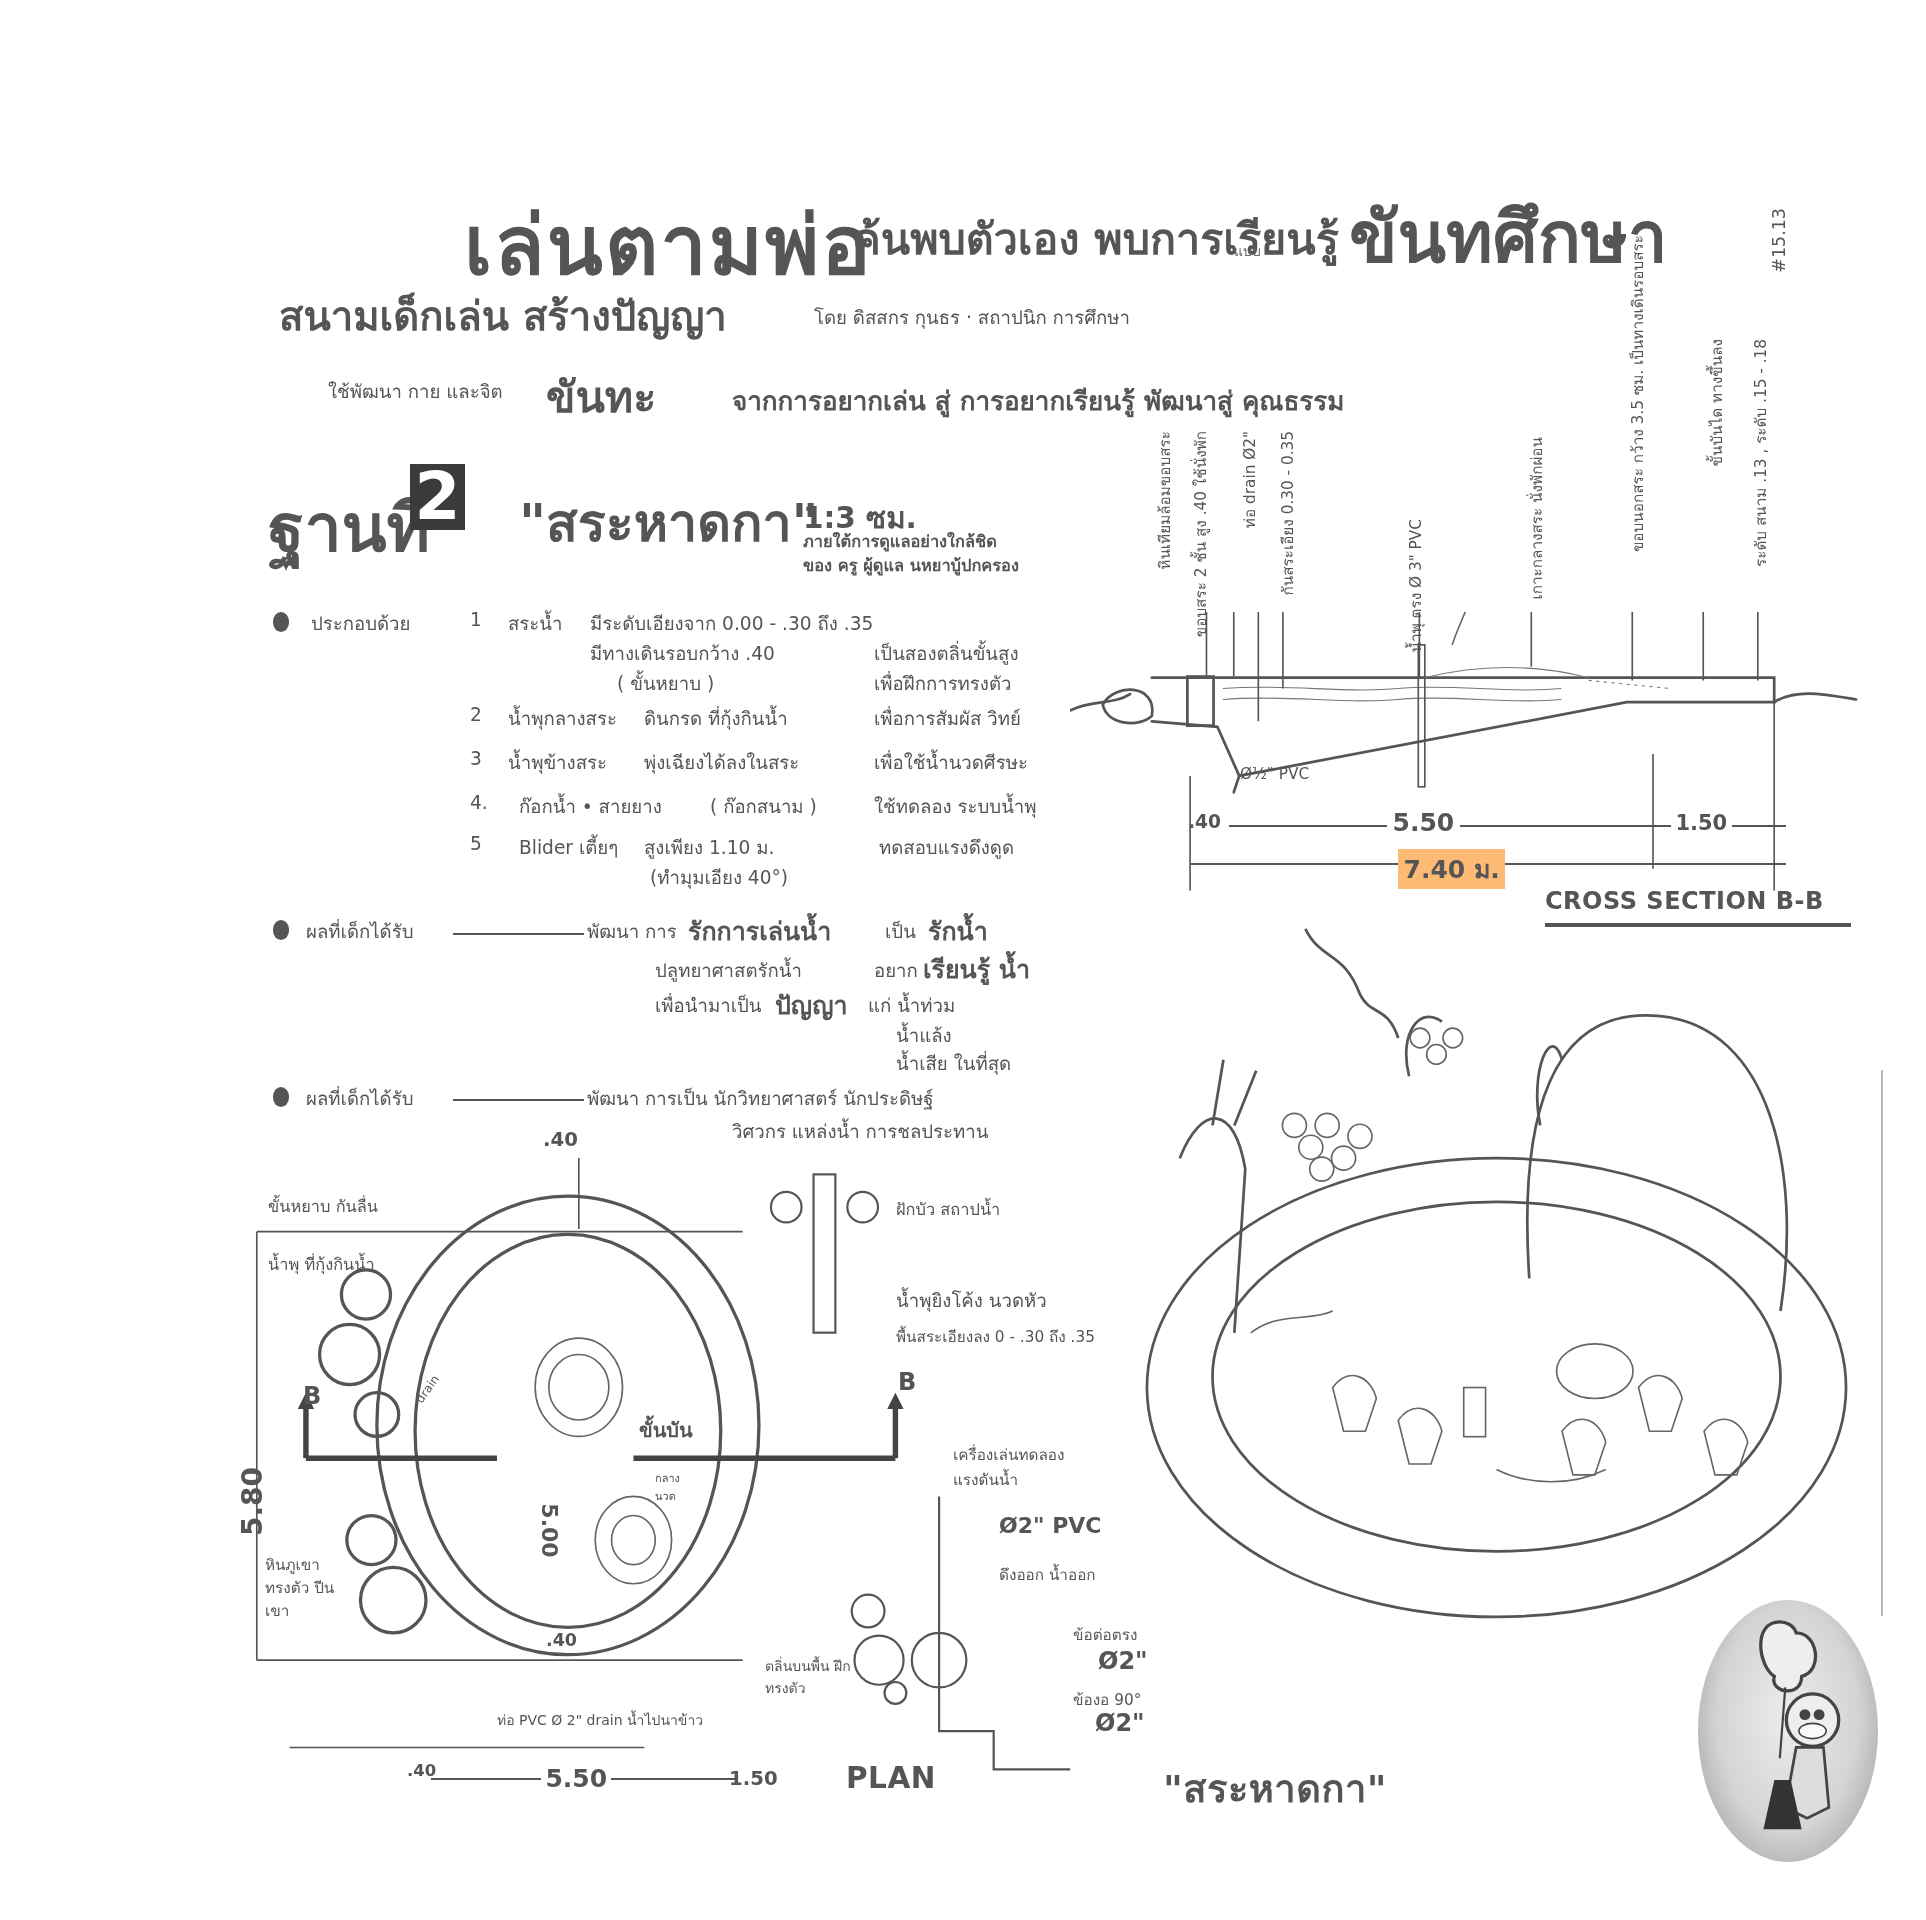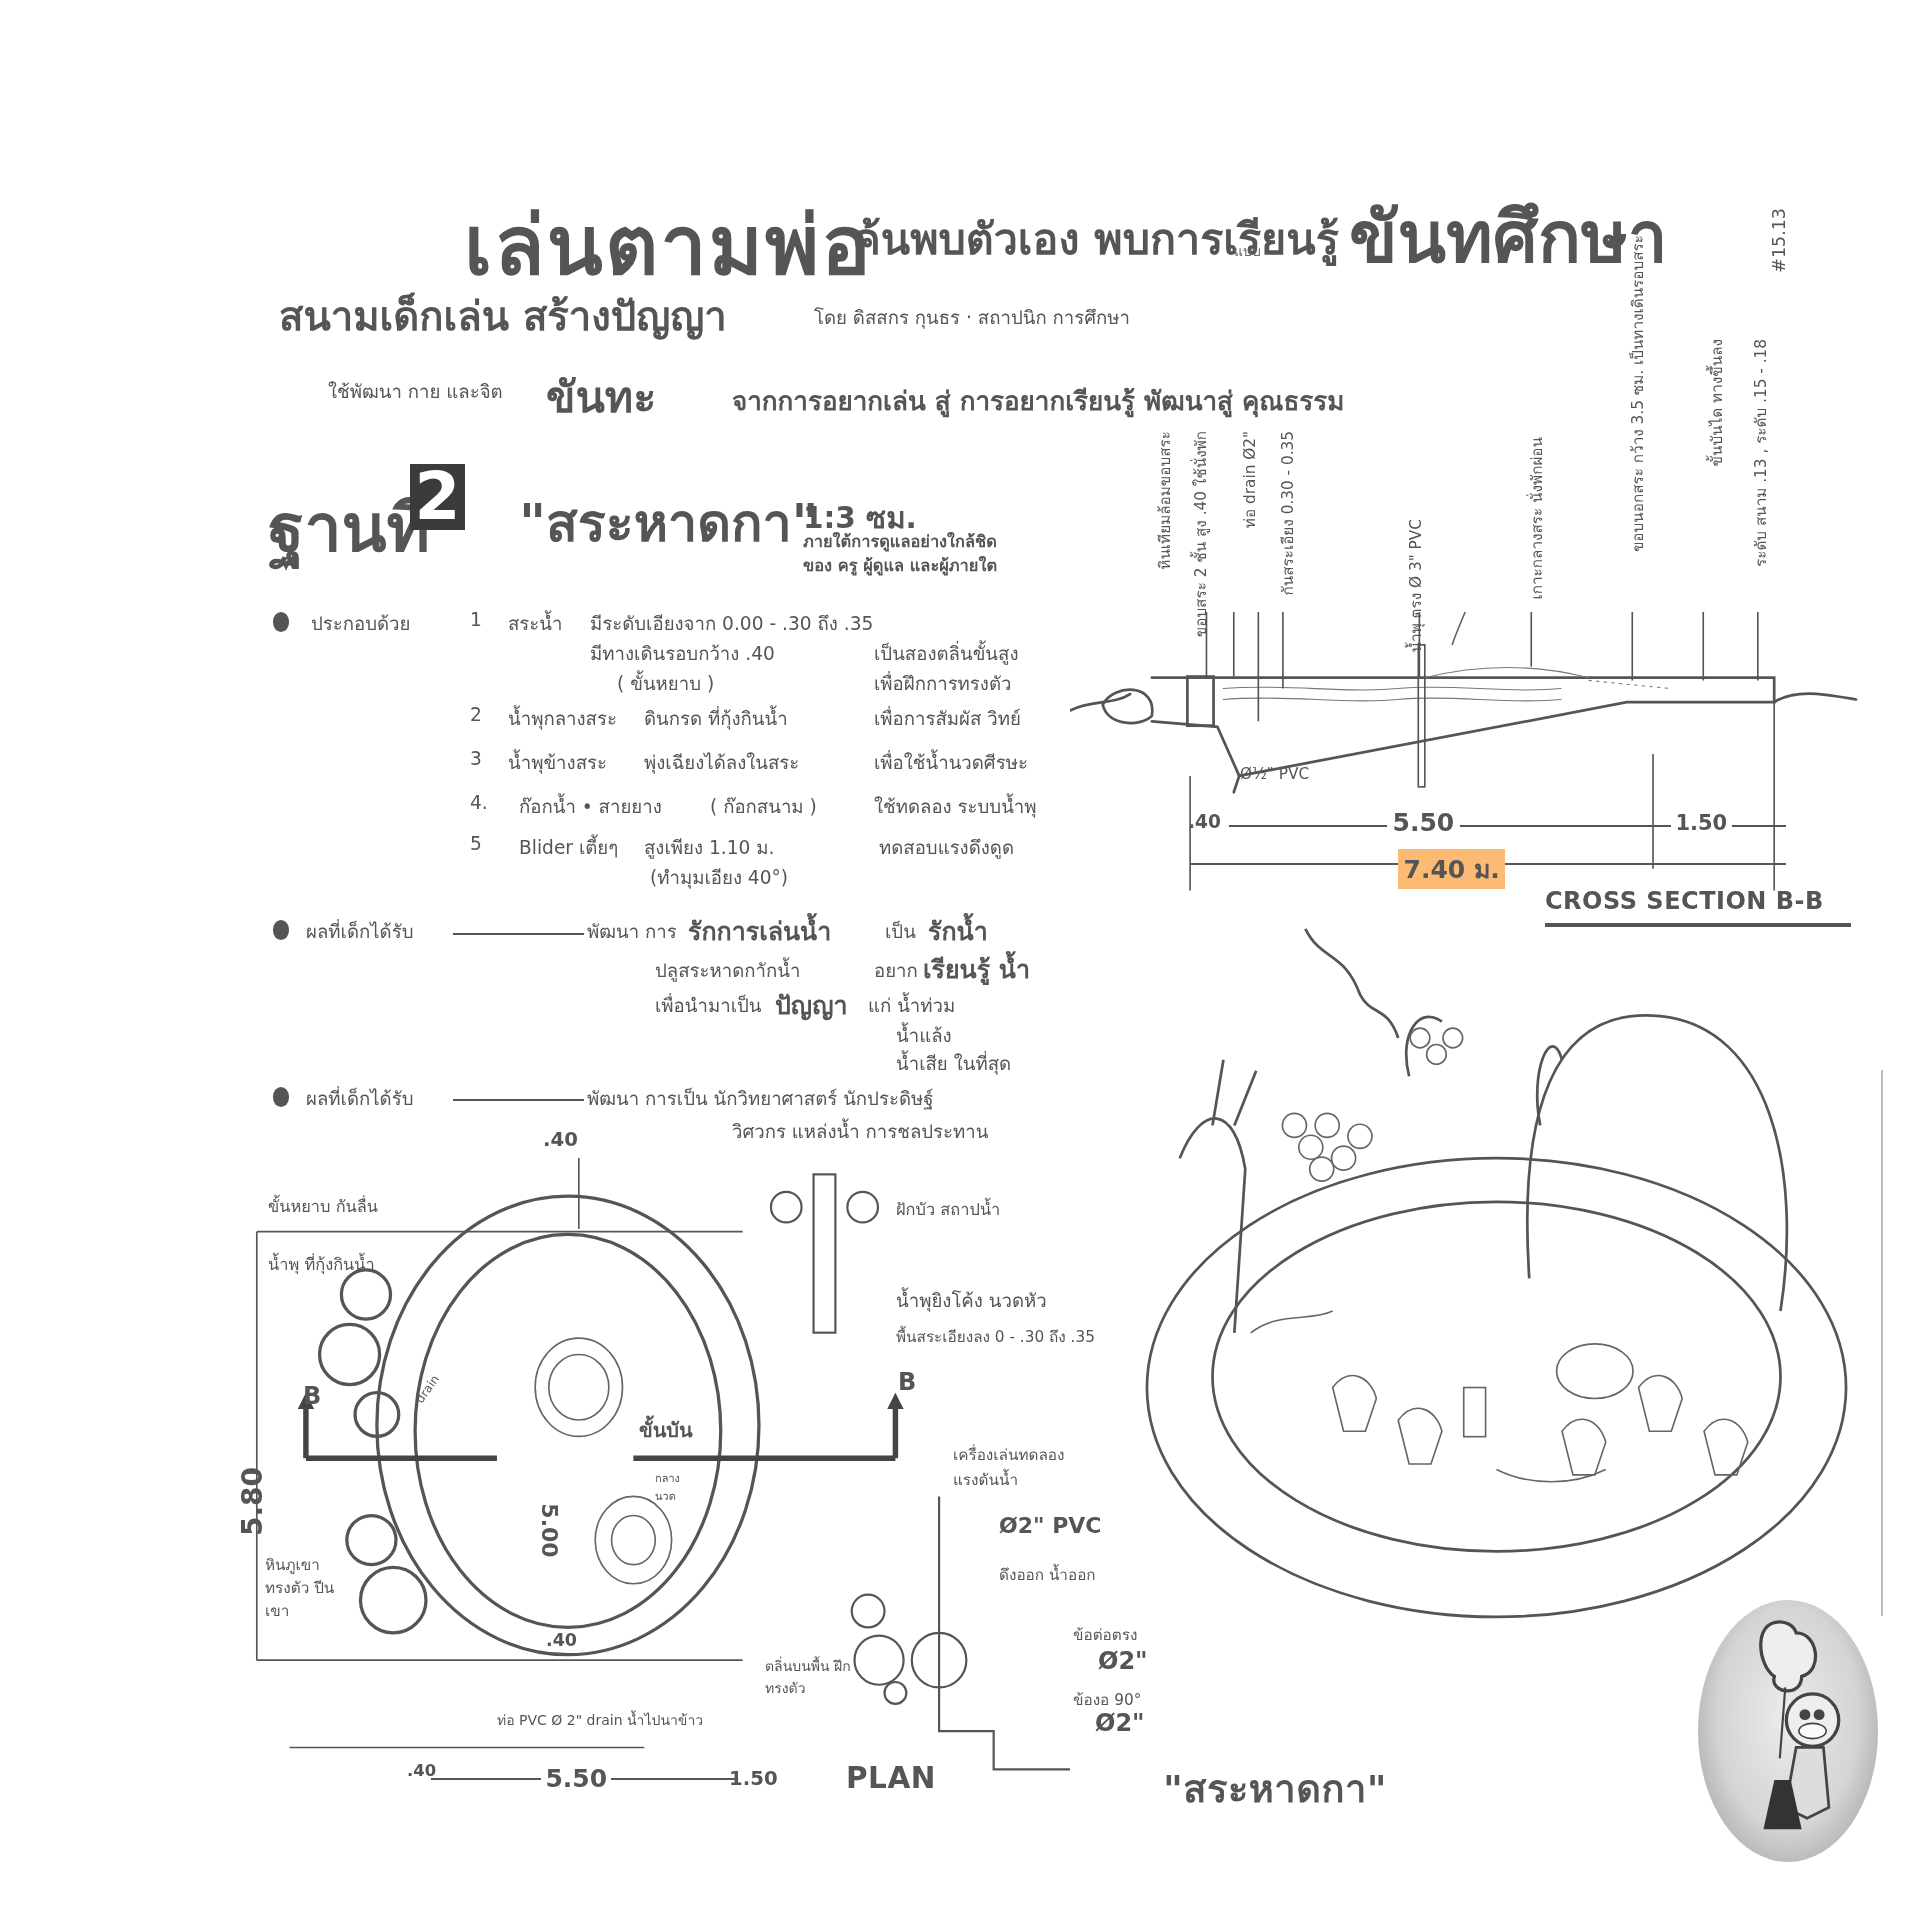--- a/index.html
+++ b/index.html
@@ -45,21 +45,21 @@
 <div class="abs line3">ใช้พัฒนา กาย และจิต</div>
 <div class="abs line3-big">ขันทะ</div>
 <div class="abs line3-rest">จากการอยากเล่น สู่ การอยากเรียนรู้ พัฒนาสู่ คุณธรรม</div>
 
 <div class="abs station">ฐานที่</div>
 <div class="abs station-num">2</div>
 <div class="abs station-name">"สระหาดกา"</div>
 <div class="abs scale">1:3 ซม.</div>
 <div class="abs scale-note">
   <div>ภายใต้การดูแลอย่างใกล้ชิด</div>
-  <div>ของ ครู ผู้ดูแล และผู้ภายใต</div>
+  <div>ของ ครู ผู้ดูแล นหยาบู้ปกครอง</div>
 </div>
 
 <div class="abs bullet" style="left:273px;top:612px;"></div>
 <div class="abs txt" style="left:311px;top:609px;">ประกอบด้วย</div>
 
 <div class="abs txt" style="left:470px;top:609px;">1</div>
 <div class="abs txt" style="left:508px;top:609px;text-align:center;">สระน้ำ</div>
 <div class="abs txt" style="left:590px;top:609px;">มีระดับเอียงจาก 0.00 - .30 ถึง .35</div>
 <div class="abs txt" style="left:590px;top:639px;">มีทางเดินรอบกว้าง   .40</div>
 <div class="abs txt" style="left:617px;top:669px;">( ขั้นหยาบ )</div>
@@ -87,21 +87,21 @@
 <div class="abs txt" style="left:650px;top:863px;">(ทำมุมเอียง 40°)</div>
 <div class="abs txt" style="left:879px;top:833px;">ทดสอบแรงดึงดูด</div>
 
 <div class="abs bullet" style="left:273px;top:920px;"></div>
 <div class="abs txt" style="left:306px;top:917px;">ผลที่เด็กได้รับ</div>
 <div class="abs" style="left:453px;top:933px;width:131px;height:2.2px;background:#555;"></div>
 <div class="abs txt" style="left:587px;top:917px;">พัฒนา การ</div>
 <div class="abs txt-b" style="left:688px;top:911px;">รักการเล่นน้ำ</div>
 <div class="abs txt" style="left:885px;top:917px;">เป็น</div>
 <div class="abs txt-b" style="left:928px;top:911px;">รักน้ำ</div>
-<div class="abs txt" style="left:655px;top:956px;">ปลูสระหาดกาักน้ำ</div>
+<div class="abs txt" style="left:655px;top:956px;">ปลูทยาศาสตรักน้ำ</div>
 <div class="abs txt" style="left:874px;top:956px;">อยาก</div>
 <div class="abs txt-b" style="left:923px;top:949px;text-align:right;">เรียนรู้ น้ำ</div>
 <div class="abs txt" style="left:655px;top:991px;">เพื่อนำมาเป็น</div>
 <div class="abs txt-b" style="left:775px;top:985px;">ปัญญา</div>
 <div class="abs txt" style="left:868px;top:991px;">แก่ น้ำท่วม</div>
 <div class="abs txt" style="left:896px;top:1021px;">น้ำแล้ง</div>
 <div class="abs txt" style="left:896px;top:1049px;">น้ำเสีย ในที่สุด</div>
 
 <div class="abs bullet" style="left:273px;top:1087px;"></div>
 <div class="abs txt" style="left:306px;top:1084px;">ผลที่เด็กได้รับ</div>

